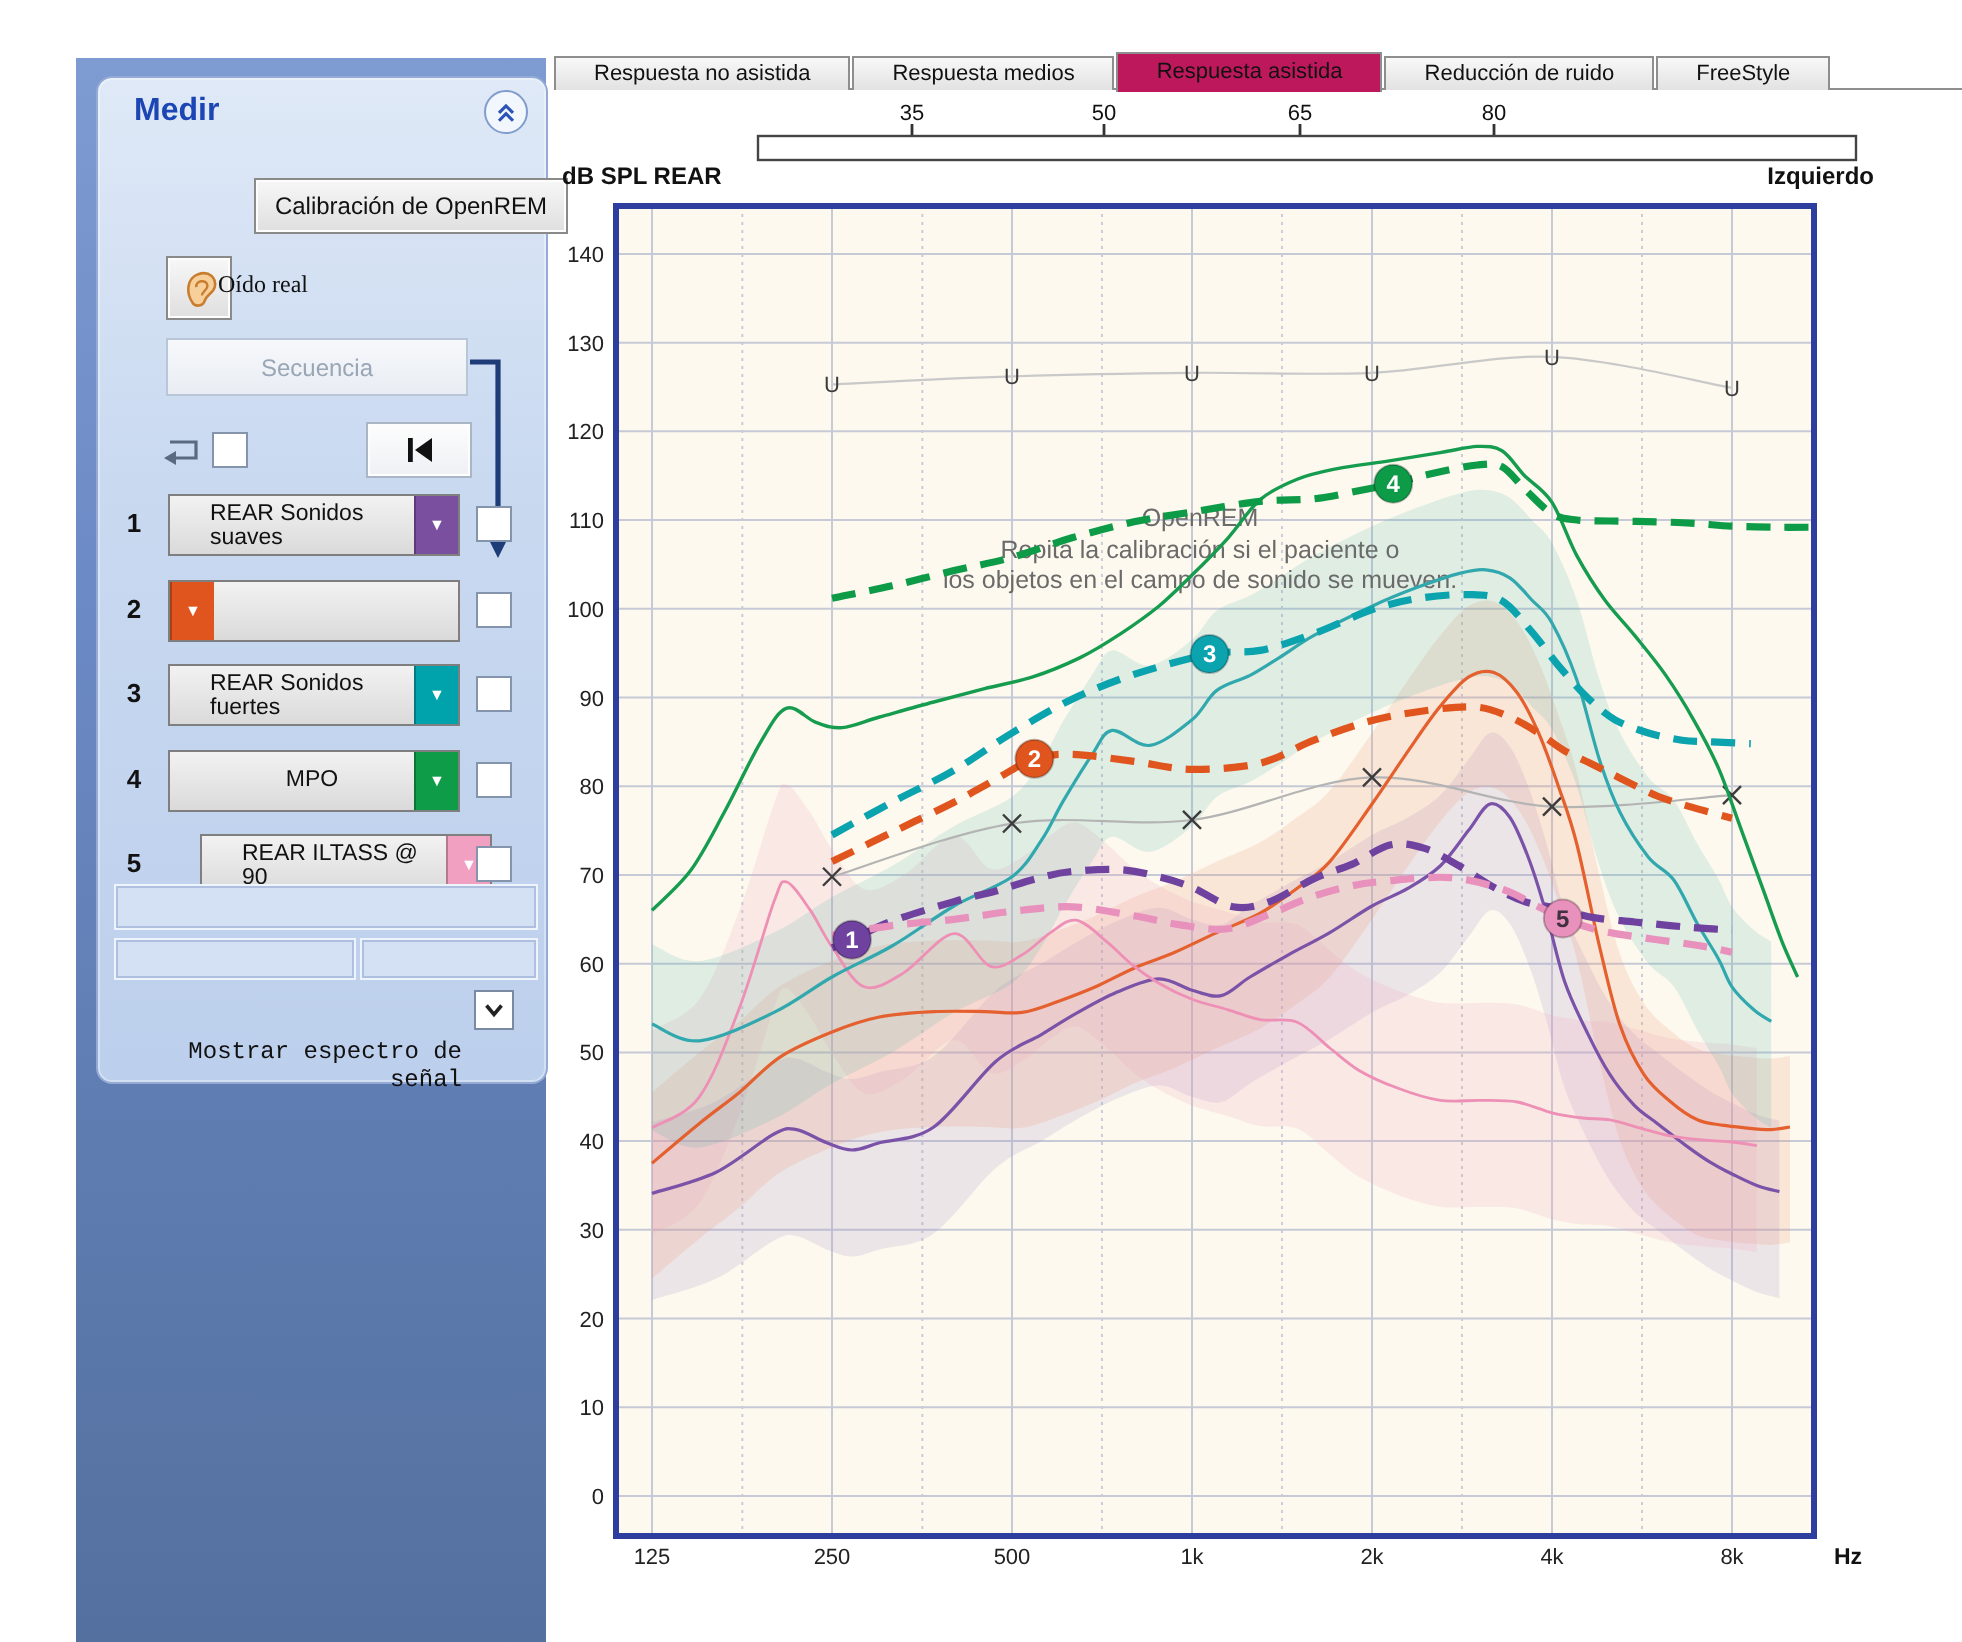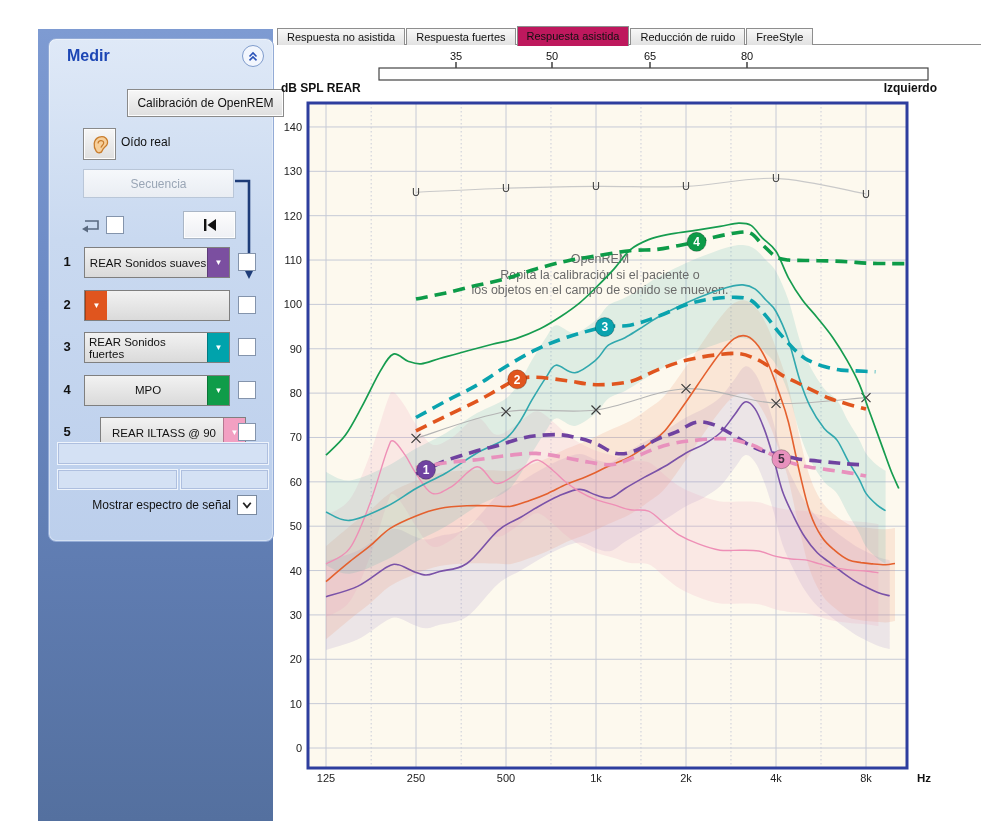--- a/index.html
+++ b/index.html
@@ -20,32 +20,32 @@
          font-size:12px;color:#111;display:flex;align-items:center;justify-content:center;}
   .btn-flat{position:absolute;background:linear-gradient(180deg,#f6f8fb,#e9edf3);
             border:1px solid #b9c6d8;font-size:12px;color:#9aa6b6;
             display:flex;align-items:center;justify-content:center;text-align:right;}
   .side-label{position:absolute;font-size:12px;color:#111;}
   .cbx{position:absolute;width:16px;height:16px;background:#fff;border:1px solid #8494ac;}
   .row-num{position:absolute;width:20px;text-align:center;font-size:13px;font-weight:bold;color:#111;}
   .dropdown{position:absolute;width:144px;height:29px;border:1px solid #7f7f7f;
             background:linear-gradient(180deg,#f2f2f2,#dadada);display:flex;align-items:stretch;}
   .dropdown .dd-label{flex:1;display:flex;align-items:center;justify-content:center;
-            font-size:11.5px;color:#111;padding-left:4px;}
+            font-size:11.5px;color:#111;padding-left:20px;}
   .dropdown .dd-arrow{width:21px;display:flex;align-items:center;justify-content:center;
             color:#fff;font-size:8px;border-left:1px solid rgba(0,0,0,.25);}
   .field{position:absolute;background:#d4e1f4;border:1px solid #eef4fc;
          box-shadow:0 0 0 1px #aebfdf inset;}
   .footer-label{position:absolute;font-size:12px;color:#111;text-align:right;}
   .chev-box{position:absolute;width:18px;height:18px;background:#fff;border:1px solid #7a8aa0;
             display:flex;align-items:center;justify-content:center;}
 
   
   #tabs{position:absolute;left:277px;top:28px;height:17px;display:flex;z-index:3;}
-  .tab{height:16px;line-height:16px;padding:0 9px;font-size:11px;color:#111;
+  .tab{height:16px;line-height:16px;padding:0 19px;font-size:11px;color:#111;
        background:linear-gradient(180deg,#f8f8f8,#e2e2e2);
        border:1px solid #8e8e8e;border-bottom:none;margin-right:1px;white-space:nowrap;}
   .tab.active{background:#be185d;height:19px;line-height:18px;margin-top:-2px;position:relative;z-index:4;}
   #tabstrip-line{position:absolute;left:277px;top:44px;width:704px;height:1px;background:#8e8e8e;z-index:2;}
 
   #chart-svg{position:absolute;left:0;top:0;z-index:1;}
   text{font-family:"Liberation Sans",sans-serif;}
 </style>
 </head>
 <body>
@@ -174,21 +174,21 @@
       <line x1="552" x2="552" y1="62" y2="68" stroke="#333" stroke-width="1.4"></line>
       <text x="650" y="60" text-anchor="middle" font-size="11" fill="#111">65</text>
       <line x1="650" x2="650" y1="62" y2="68" stroke="#333" stroke-width="1.4"></line>
       <text x="747" y="60" text-anchor="middle" font-size="11" fill="#111">80</text>
       <line x1="747" x2="747" y1="62" y2="68" stroke="#333" stroke-width="1.4"></line>
       <rect x="379" y="68" width="549" height="12" fill="#fff" stroke="#444" stroke-width="1.2"></rect>
     </svg>
 
   <div id="tabs">
       <div class="tab">Respuesta no asistida</div>
-      <div class="tab">Respuesta fuertes</div>
+      <div class="tab">Respuesta medios</div>
       <div class="tab active">Respuesta asistida</div>
       <div class="tab">Reducción de ruido</div>
       <div class="tab">FreeStyle</div>
     </div>
   <div id="tabstrip-line"></div>
 
   <div id="side-col">
     <div id="panel">
       <div class="panel-title">Medir</div>
       <div class="collapse-btn">
@@ -199,21 +199,21 @@
       </div>
 
       <div class="btn3d" style="left:32px;top:50px;width:155px;height:26px;margin-left:46px;">Calibración de OpenREM</div>
 
       <div class="btn3d" style="left:34px;top:89px;width:31px;height:30px;">
         <svg width="24" height="24" viewBox="0 0 26 26">
           <path d="M9,21 C5.5,16 5.5,8 12,5.5 C18,3.5 22,7.5 21,12.5 C20.2,16 16.5,16.5 15.5,20 C14.7,23 10.3,23.3 9,21 Z" fill="#f7cf9a" stroke="#c87d2e" stroke-width="1.4"></path>
           <path d="M11,12.5 C10.5,9 16.5,8 17,11.5 C17.3,13.8 14.5,14.5 14,17" fill="none" stroke="#c87d2e" stroke-width="1.3"></path>
         </svg>
       </div>
-      <div class="side-label" style="left:72px;top:96px;">Oído real</div>
+      <div class="side-label" style="left:60px;top:96px;font-family:Liberation Serif, serif;">Oído real</div>
 
       <div class="btn-flat" style="left:34px;top:130px;width:149px;height:27px;">Secuencia</div>
 
       <svg style="position:absolute;left:184px;top:136px;" width="28" height="110" viewBox="0 0 28 110">
         <path d="M2,6 L16,6 L16,92" fill="none" stroke="#1e3c78" stroke-width="2.6"></path>
         <polygon points="10,92 22,92 16,104" fill="#1e3c78"></polygon>
       </svg>
 
       <svg style="position:absolute;left:31px;top:178px;" width="22" height="16" viewBox="0 0 22 16">
         <path d="M5,4 L18,4 L18,12 L8,12" fill="none" stroke="#5a6a80" stroke-width="1.6"></path>
@@ -257,21 +257,21 @@
             <div class="dd-label">REAR ILTASS @ 90</div>
             <div class="dd-arrow" style="background: rgb(242, 160, 194);">▼</div>
           </div>
           <div class="cbx" style="left: 189px; top: 384px;"></div>
         </div>
 
       <div class="field" style="left:8px;top:403px;width:210px;height:21px;"></div>
       <div class="field" style="left:8px;top:430px;width:119px;height:19px;"></div>
       <div class="field" style="left:131px;top:430px;width:87px;height:19px;"></div>
 
-      <div class="footer-label" style="left:20px;top:459px;width:162px;">Mostrar espectro de señal</div>
+      <div class="footer-label" style="left:20px;top:480px;width:162px;font-family:Liberation Mono, monospace;">Mostrar espectro de señal</div>
       <div class="chev-box" style="left:188px;top:456px;">
         <svg width="12" height="10" viewBox="0 0 16 12">
           <polyline points="3,3 8,9 13,3" fill="none" stroke="#222" stroke-width="2.4"></polyline>
         </svg>
       </div>
     </div>
   </div>
 </div>
 
 </body></html>

